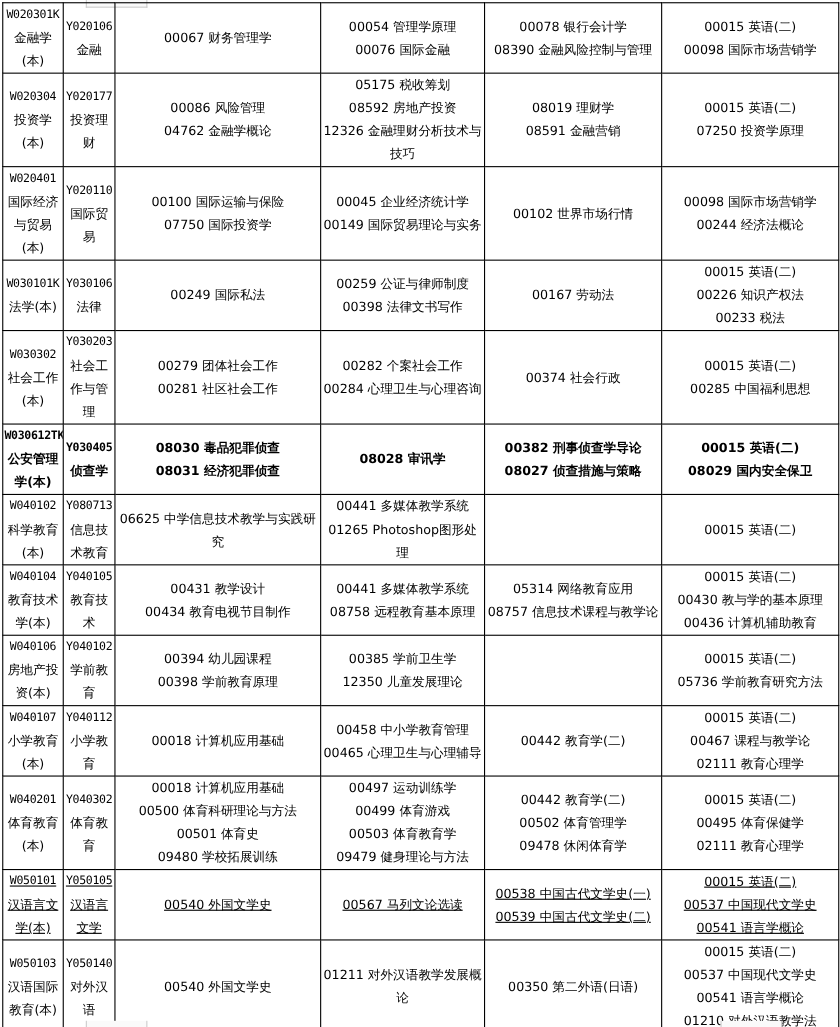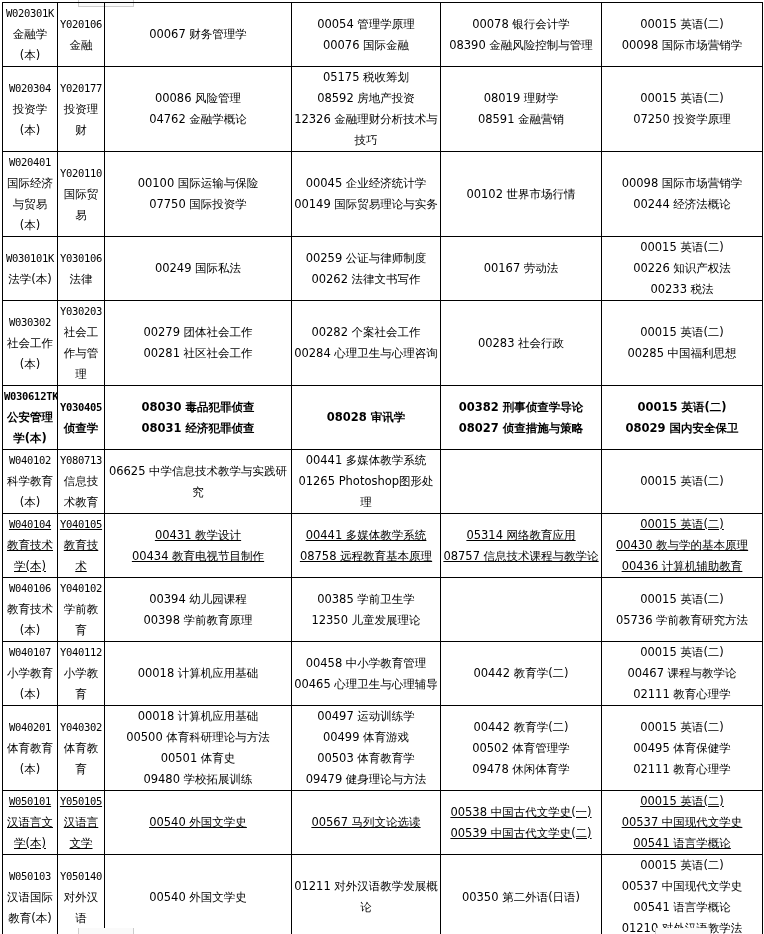--- a/index.html
+++ b/index.html
@@ -118,21 +118,21 @@
         </td>
         <td class="c2">
           <span class="code">Y030106</span>
           <span class="name wrap">法律</span>
         </td>
         <td>
           <span class="line">00249 国际私法</span>
         </td>
         <td>
           <span class="line">00259 公证与律师制度</span>
-          <span class="line">00262 法律文书写作</span>
+          <span class="line">00398 法律文书写作</span>
         </td>
         <td>
           <span class="line">00167 劳动法</span>
         </td>
         <td>
           <span class="line">00015 英语(二)</span>
           <span class="line">00226 知识产权法</span>
           <span class="line">00233 税法</span>
         </td>
       </tr>
@@ -147,21 +147,21 @@
         </td>
         <td>
           <span class="line">00279 团体社会工作</span>
           <span class="line">00281 社区社会工作</span>
         </td>
         <td>
           <span class="line">00282 个案社会工作</span>
           <span class="line wrap">00284 心理卫生与心理咨询</span>
         </td>
         <td>
-          <span class="line">00283 社会行政</span>
+          <span class="line">00374 社会行政</span>
         </td>
         <td>
           <span class="line">00015 英语(二)</span>
           <span class="line">00285 中国福利思想</span>
         </td>
       </tr>
       <tr style="height: 64px; font-weight: bold;">
         <td class="c1">
           <span class="code">W030612TK</span>
           <span class="name wrap">公安管理学(本)</span>
@@ -200,21 +200,21 @@
         </td>
         <td>
           <span class="line">00441 多媒体教学系统</span>
           <span class="line wrap">01265 Photoshop图形处理</span>
         </td>
         <td></td>
         <td>
           <span class="line">00015 英语(二)</span>
         </td>
       </tr>
-      <tr style="height: 63px; text-decoration: underline;">
+      <tr style="height: 63px;">
         <td class="c1">
           <span class="code">W040104</span>
           <span class="name wrap">教育技术学(本)</span>
         </td>
         <td class="c2">
           <span class="code">Y040105</span>
           <span class="name wrap">教育技术</span>
         </td>
         <td>
           <span class="line">00431 教学设计</span>
@@ -230,21 +230,21 @@
         </td>
         <td>
           <span class="line">00015 英语(二)</span>
           <span class="line">00430 教与学的基本原理</span>
           <span class="line">00436 计算机辅助教育</span>
         </td>
       </tr>
       <tr style="height: 63px;">
         <td class="c1">
           <span class="code">W040106</span>
-          <span class="name wrap">教育技术(本)</span>
+          <span class="name wrap">房地产投资(本)</span>
         </td>
         <td class="c2">
           <span class="code">Y040102</span>
           <span class="name wrap">学前教育</span>
         </td>
         <td>
           <span class="line">00394 幼儿园课程</span>
           <span class="line">00398 学前教育原理</span>
         </td>
         <td>

